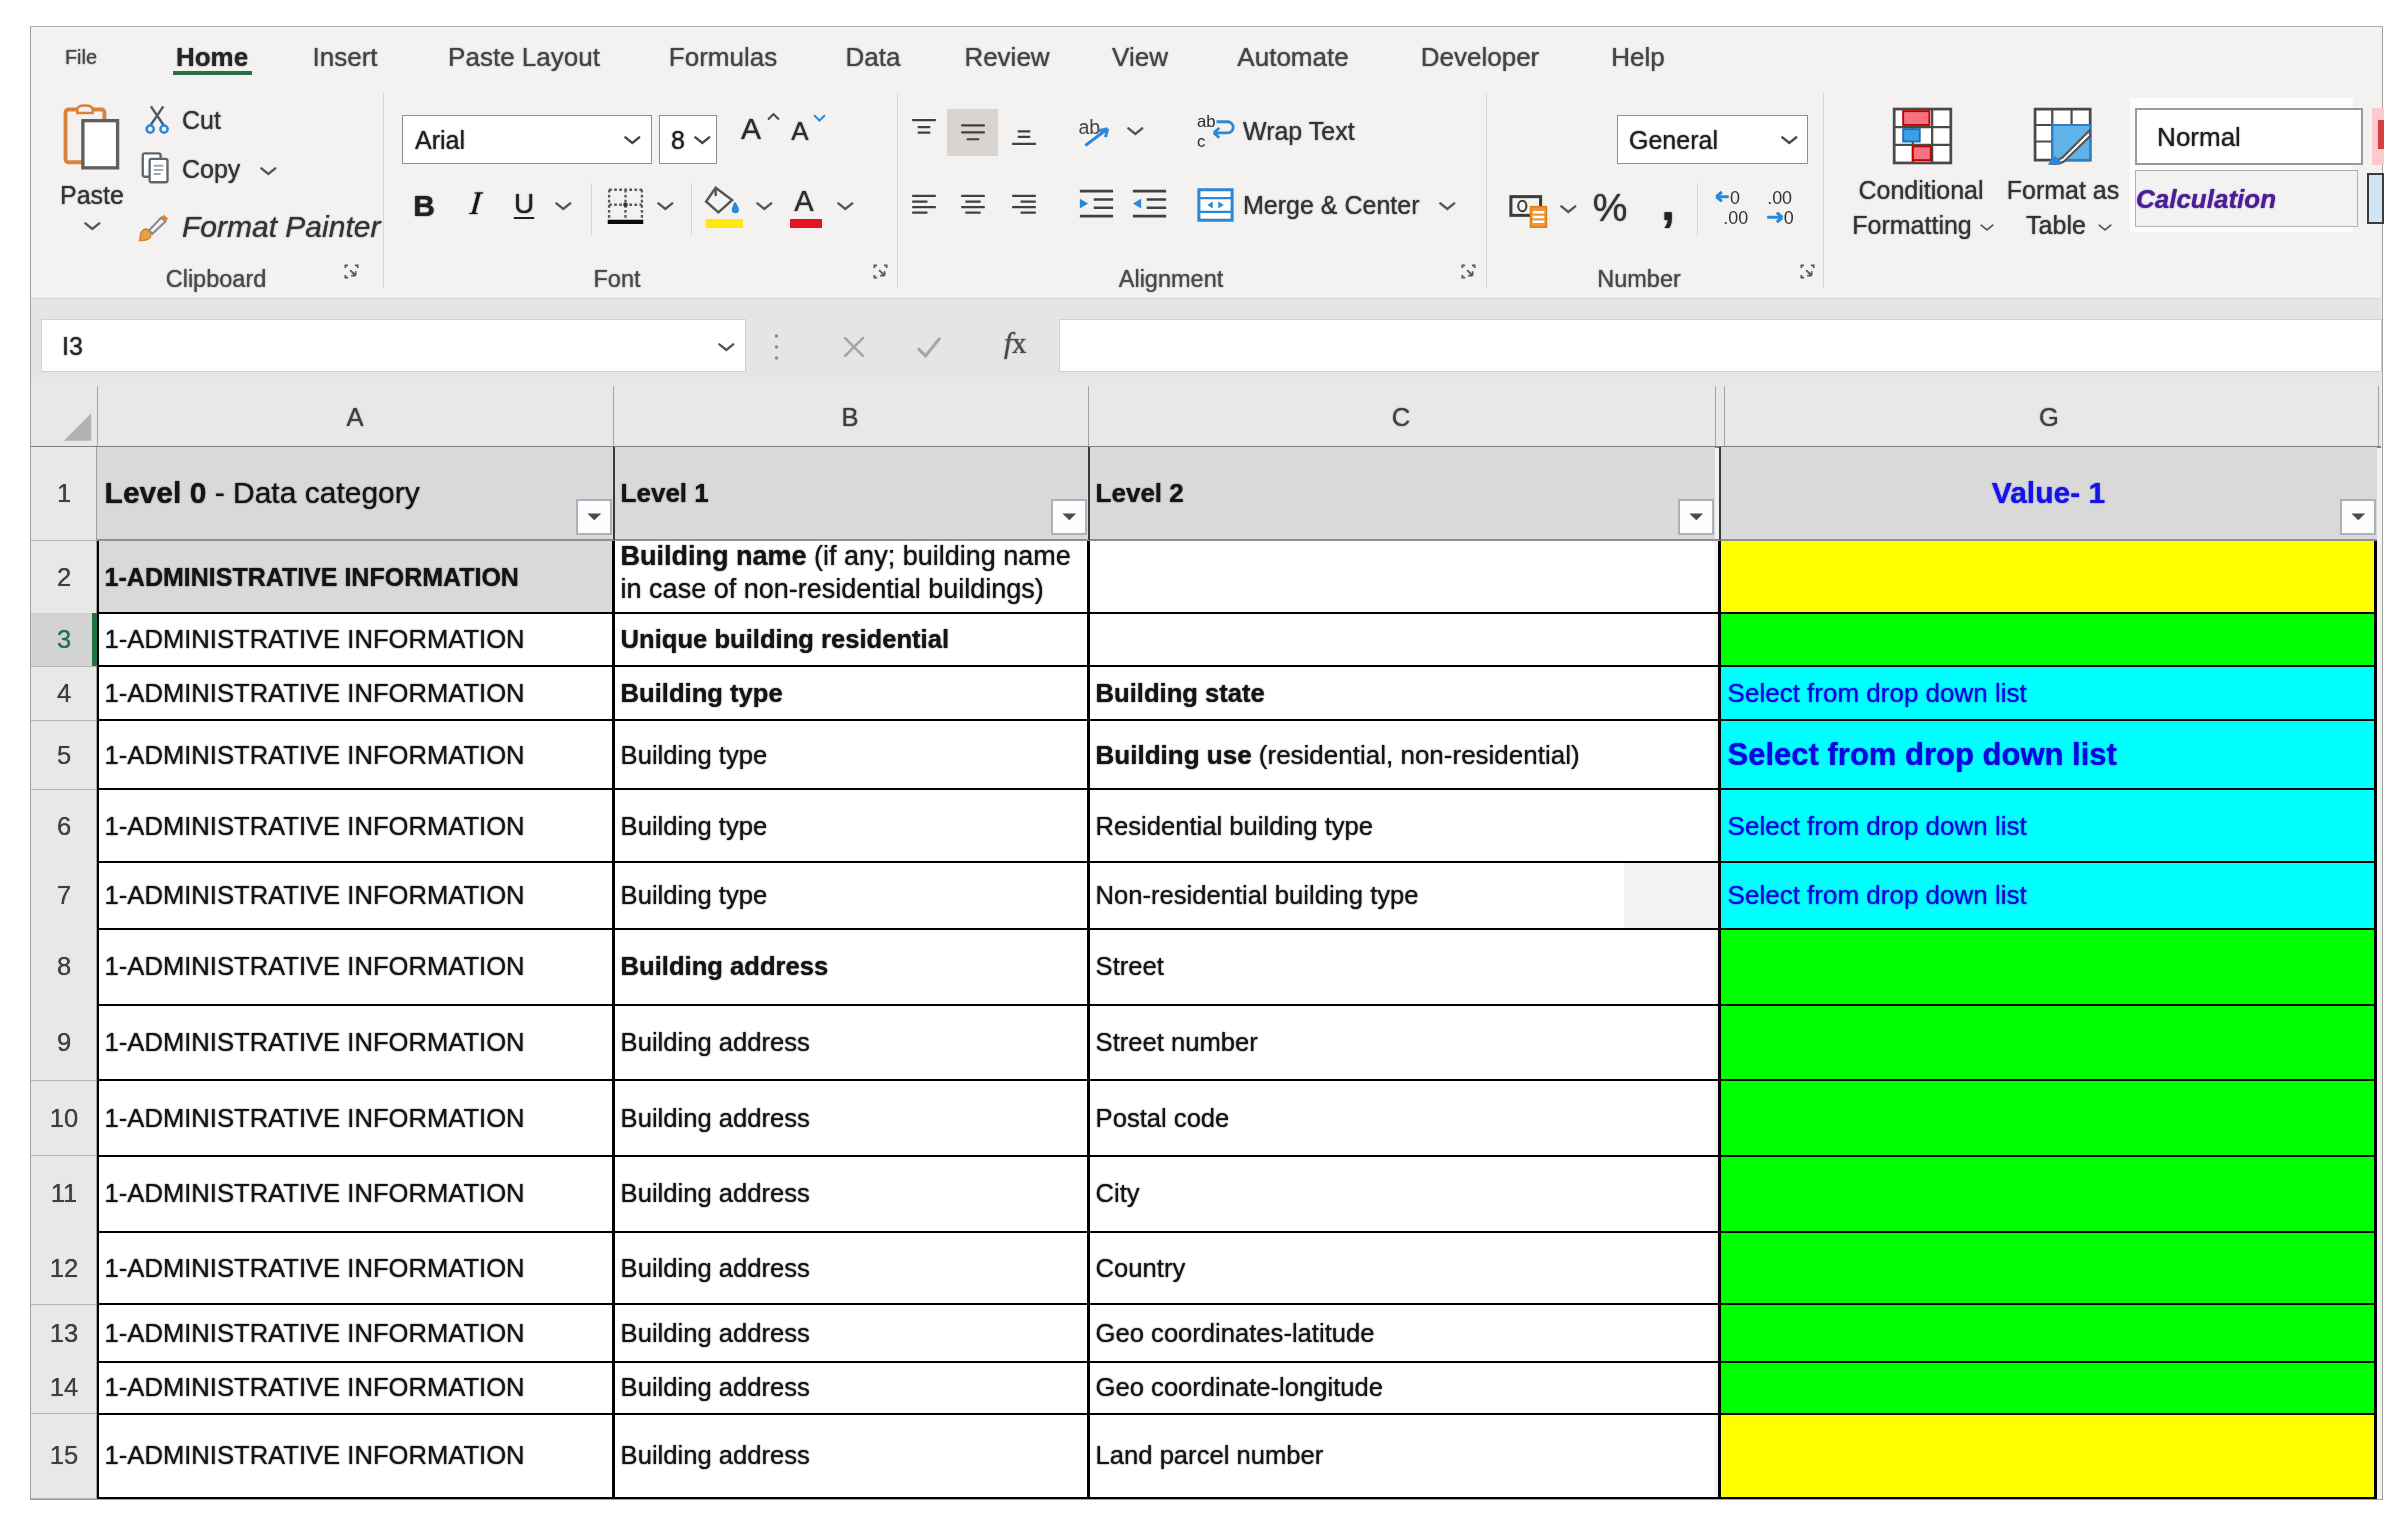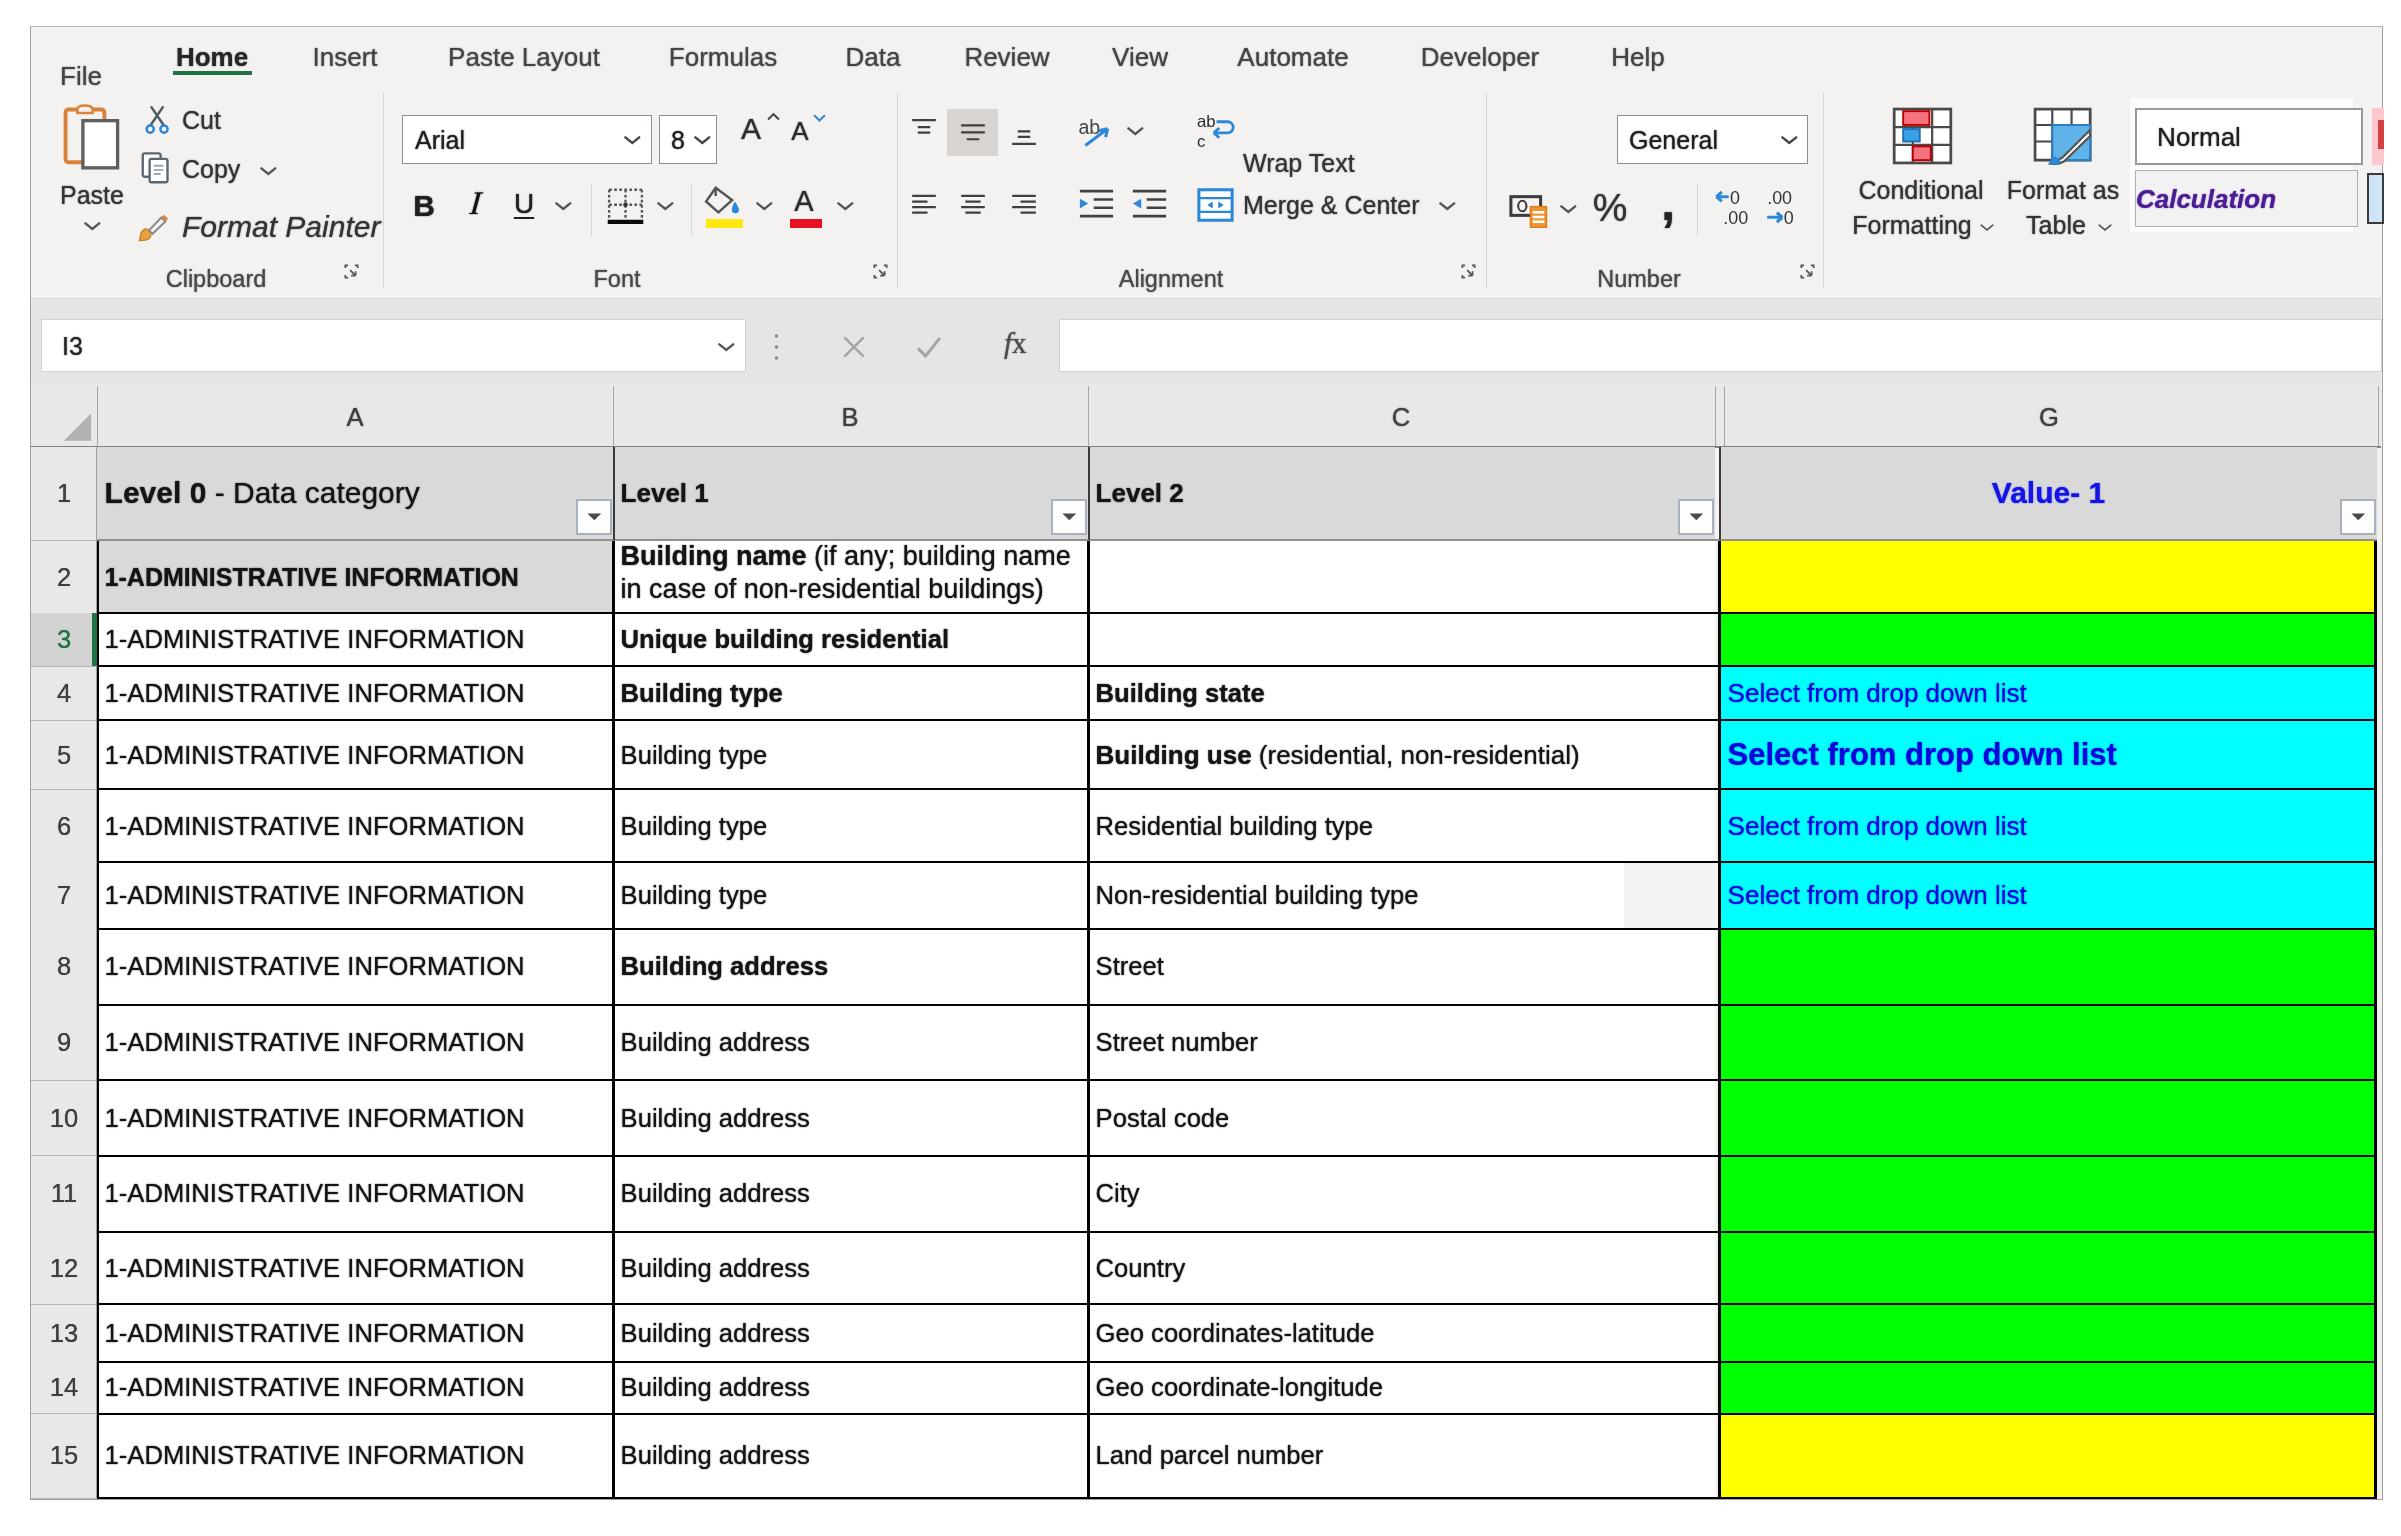--- a/index.html
+++ b/index.html
@@ -9,21 +9,21 @@
 .vline{position:absolute;width:1.4px;background:#d8d5d3;}
 .gline{position:absolute;background:#000;}
 .cell{position:absolute;overflow:hidden;display:flex;align-items:center;font-size:25.6px;color:#141414;}
 .cell span{text-shadow:0 0 1.4px currentColor;}
 .rowhdr{text-shadow:0 0 0.7px currentColor;}
 .cell.pad{padding-left:7.6px;}
 .fbtn{position:absolute;width:36px;height:36px;background:#fdfdfd;border:2.1px solid #a9b2bc;display:flex;align-items:center;justify-content:center;}
 .rowhdr{position:absolute;left:0px;width:66px;display:flex;align-items:center;justify-content:center;font-size:25.6px;color:#3f3f3f;background:#e9e8e8;}
 </style></head><body>
 <div id="win">
-<div class="tx" style="left:50px;top:30px;font-size:26px;color:#444;transform:translate(-50%,-50%);margin-top:19px;">File</div>
+<div class="tx" style="left:50px;top:30px;font-size:20px;color:#444;transform:translate(-50%,-50%);">File</div>
 <div class="tx" style="left:181px;top:30px;font-size:26px;color:#262626;font-weight:600;transform:translate(-50%,-50%);">Home</div>
 <div class="tx" style="left:314px;top:30px;font-size:26px;color:#444;transform:translate(-50%,-50%);">Insert</div>
 <div class="tx" style="left:493px;top:30px;font-size:26px;color:#444;transform:translate(-50%,-50%);">Paste Layout</div>
 <div class="tx" style="left:692px;top:30px;font-size:26px;color:#444;transform:translate(-50%,-50%);">Formulas</div>
 <div class="tx" style="left:842px;top:30px;font-size:26px;color:#444;transform:translate(-50%,-50%);">Data</div>
 <div class="tx" style="left:976px;top:30px;font-size:26px;color:#444;transform:translate(-50%,-50%);">Review</div>
 <div class="tx" style="left:1109px;top:30px;font-size:26px;color:#444;transform:translate(-50%,-50%);">View</div>
 <div class="tx" style="left:1262px;top:30px;font-size:26px;color:#444;transform:translate(-50%,-50%);">Automate</div>
 <div class="tx" style="left:1449px;top:30px;font-size:26px;color:#444;transform:translate(-50%,-50%);">Developer</div>
 <div class="tx" style="left:1607px;top:30px;font-size:26px;color:#444;transform:translate(-50%,-50%);">Help</div>
@@ -136,21 +136,21 @@
 <path d="M6 24 L22 12 M22 12 L15.5 13.5 M22 12 L20.5 18" stroke="#2b88d8" stroke-width="2.2" fill="none"></path>
 </svg>
 <svg class="abs" style="left:1096px;top:100px" width="16.6" height="9" viewBox="0 0 24 13">
       <path d="M2 2 L12 10 L22 2" fill="none" stroke="#555" stroke-width="3.5" stroke-linecap="round"></path>
     </svg>
 <svg class="abs" style="left:1166px;top:85px" width="39" height="39" viewBox="0 0 28 28">
 <text x="0" y="11" font-size="12" fill="#2b2b2b" font-family="Liberation Sans">ab</text>
 <text x="0" y="25" font-size="12" fill="#2b2b2b" font-family="Liberation Sans">c</text>
 <path d="M14 7 H22 a4 4 0 0 1 0 8 H12 M12 15 L16 11.5 M12 15 L16 18.5" stroke="#2b88d8" stroke-width="2" fill="none"></path>
 </svg>
-<div class="tx" style="left:1212px;top:104px;font-size:25px;color:#333;transform:translateY(-50%);margin-top:32px;">Wrap Text</div>
+<div class="tx" style="left:1212px;top:104px;font-size:25px;color:#333;transform:translateY(-50%);">Wrap Text</div>
 <svg class="abs" style="left:877px;top:162px" width="32" height="32" viewBox="0 0 46 46">
       <path d="M6 10 H40 M6 18 H28 M6 26 H40 M6 34 H28" stroke="#404040" stroke-width="3.2" fill="none"></path>
     </svg>
 <svg class="abs" style="left:926px;top:162px" width="32" height="32" viewBox="0 0 46 46">
       <path d="M6 10 H40 M12 18 H34 M6 26 H40 M12 34 H34" stroke="#404040" stroke-width="3.2" fill="none"></path>
     </svg>
 <svg class="abs" style="left:977px;top:162px" width="32" height="32" viewBox="0 0 46 46">
       <path d="M6 10 H40 M18 18 H40 M6 26 H40 M18 34 H40" stroke="#404040" stroke-width="3.2" fill="none"></path>
     </svg>
 <svg class="abs" style="left:1046px;top:160px" width="39" height="36" viewBox="0 0 28 26">

